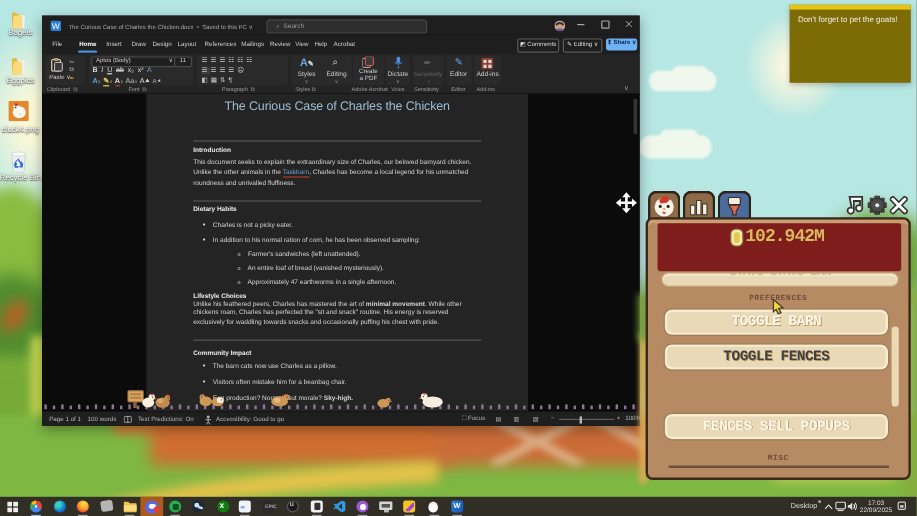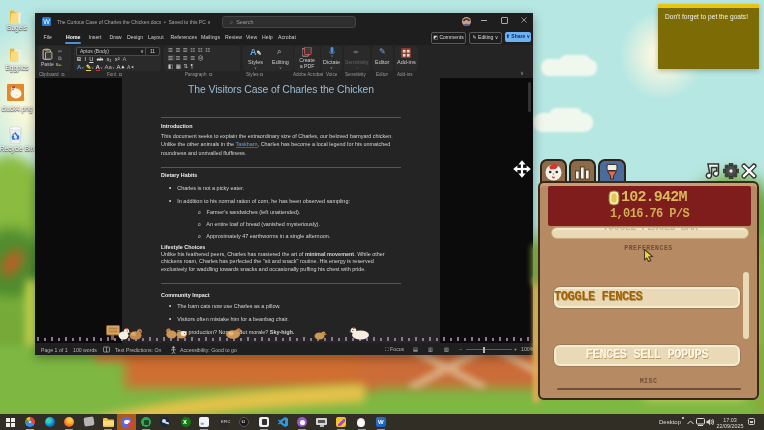--- a/index.html
+++ b/index.html
@@ -219,21 +219,21 @@
     <div class="abs" style="left:362px;top:26.5px;font-size:4.6px;color:#9a9a9a;">Add-ins</div>
     <div class="abs" style="left:485px;top:25px;font-size:5.5px;color:#999;">∨</div>
   </div>
 
   <div class="abs" style="left:0;top:65px;width:498px;height:265px;background:#0b0b0b;overflow:hidden;">
     <div class="abs" style="left:87px;top:0;width:318px;height:265px;background:#242424;"></div>
 
     <div class="abs" style="left:493px;top:4px;width:3px;height:30px;background:#343434;border-radius:2px;"></div>
 
     <div class="abs" style="left:87px;top:0;width:318px;color:#d4d4d4;white-space:nowrap;">
-      <div class="abs" style="left:0;top:6px;width:318px;text-align:center;font-size:10.4px;letter-spacing:-0.1px;color:#9cbcd2;">The Visitors Case of Charles the Chicken</div>
+      <div class="abs" style="left:0;top:6px;width:318px;text-align:center;font-size:10.4px;letter-spacing:-0.1px;color:#9cbcd2;">The Curious Case of Charles the Chicken</div>
       <div class="abs" style="left:39px;top:39px;width:240px;height:1px;background:#565656;"></div>
       <div class="abs" style="left:39px;top:45px;font-size:5.4px;font-weight:bold;color:#ececec;">Introduction</div>
       <div class="abs" style="left:39px;top:53.5px;font-size:5.45px;line-height:8.9px;">This document seeks to explain the extraordinary size of Charles, our beloved barnyard chicken.<br>Unlike the other animals in the <span style="color:#6f9fd8;border-bottom:1px solid #b03a2e;">Taskbarn</span>, Charles has become a local legend for his unmatched<br>roundness and unrivalled fluffiness.</div>
       <div class="abs" style="left:39px;top:89px;width:240px;height:1px;background:#565656;"></div>
       <div class="abs" style="left:39px;top:93.5px;font-size:5.4px;font-weight:bold;color:#ececec;">Dietary Habits</div>
       <div class="abs" style="left:47px;top:106px;font-size:5.45px;"><span style="font-size:6.5px;">•</span>&nbsp;&nbsp;&nbsp; Charles is not a picky eater.</div>
       <div class="abs" style="left:47px;top:118.5px;font-size:5.45px;"><span style="font-size:6.5px;">•</span>&nbsp;&nbsp;&nbsp; In addition to his normal ration of corn, he has been observed sampling:</div>
       <div class="abs" style="left:76px;top:131px;font-size:5.45px;"><span style="font-size:4.6px;">o</span>&nbsp;&nbsp;&nbsp; Farmer's sandwiches (left unattended).</div>
       <div class="abs" style="left:76px;top:143px;font-size:5.45px;"><span style="font-size:4.6px;">o</span>&nbsp;&nbsp;&nbsp; An entire loaf of bread (vanished mysteriously).</div>
       <div class="abs" style="left:76px;top:155px;font-size:5.45px;"><span style="font-size:4.6px;">o</span>&nbsp;&nbsp;&nbsp; Approximately 47 earthworms in a single afternoon.</div>
@@ -448,30 +448,30 @@
   </div>
 
   <div class="abs" style="left:0;top:22px;width:221px;height:219px;background:#b68a63;border:2.5px solid #3a281b;border-radius:6px;box-sizing:border-box;box-shadow:inset 0 3px 0 #c99f72;"></div>
 
   <div class="abs" style="left:10px;top:27px;width:203px;height:40px;background:#7f1d1d;border-radius:2px;">
     <svg class="abs" style="left:60px;top:4px;" width="12" height="16" viewBox="0 0 12 16">
         <rect x="1" y="1" width="10" height="14" rx="4" fill="#f5e8b0" stroke="#8a7430" stroke-width="1"></rect>
         <rect x="3.5" y="3.5" width="5" height="9" rx="2" fill="#e3c84f"></rect>
       </svg>
     <div class="abs" style="left:73px;top:2.5px;font-size:15px;font-family:'Liberation Mono',monospace;font-weight:bold;color:#d9b95c;letter-spacing:-0.8px;">102.942M</div>
-    <div class="abs" style="left:0;top:21px;width:203px;text-align:center;font-size:12px;font-family:'Liberation Mono',monospace;font-weight:bold;color:#cfae56;letter-spacing:-0.6px;">1,016.76 P/S</div>
   </div>
 
   <div class="abs" style="left:13px;top:68px;width:198px;height:12px;background:#e9d9b4;border-radius:6px;border:1px solid #c7ab7e;box-sizing:border-box;box-shadow:inset 0 2px 0 #f4e8cc;overflow:hidden;">
-    <div class="abs" style="left:0;top:-6px;width:196px;text-align:center;font-size:10px;font-family:'Liberation Mono',monospace;font-weight:bold;color:rgba(125,100,70,0.38);letter-spacing:-0.4px;">TOGGLE FENCES BAR</div>
+    <div class="abs" style="left:0;top:-6px;width:196px;text-align:center;font-size:10px;font-family:'Liberation Mono',monospace;font-weight:bold;color:rgba(125,100,70,0.38);letter-spacing:-0.4px;">STATS STATS BAR</div>
   </div>
 
   <div class="abs" style="left:0;top:86px;width:221px;text-align:center;font-size:6.5px;font-family:'Liberation Mono',monospace;font-weight:bold;color:#6e4f38;letter-spacing:0.5px;">PREFERENCES</div>
 
-  <div class="abs" style="left:15px;top:127px;width:188px;height:23px;background:#ead9b6;border:1.5px solid #9c7a55;border-radius:7px;box-sizing:border-box;box-shadow:inset 0 0 0 2px #f6ecd2;text-align:left;line-height:21px;font-size:12px;font-family:'Liberation Mono',monospace;font-weight:bold;color:#a16207;text-shadow:0.7px 0.7px 0 #b9995f;letter-spacing:-0.4px;">TOGGLE FENCES</div>
+  <div class="abs" style="left:15px;top:98px;width:188px;height:23px;background:#ead9b6;border:1.5px solid #9c7a55;border-radius:7px;box-sizing:border-box;box-shadow:inset 0 0 0 2px #f6ecd2;text-align:center;line-height:21px;font-size:12px;font-family:'Liberation Mono',monospace;font-weight:bold;color:#fdf8ec;text-shadow:0.7px 0.7px 0 #b9995f;letter-spacing:-0.4px;">TOGGLE BARN</div>
+  <div class="abs" style="left:15px;top:127px;width:188px;height:23px;background:#ead9b6;border:1.5px solid #9c7a55;border-radius:7px;box-sizing:border-box;box-shadow:inset 0 0 0 2px #f6ecd2;text-align:center;line-height:21px;font-size:12px;font-family:'Liberation Mono',monospace;font-weight:bold;color:#404040;text-shadow:0.7px 0.7px 0 #b9995f;letter-spacing:-0.4px;">TOGGLE FENCES</div>
   <div class="abs" style="left:15px;top:185px;width:188px;height:23px;background:#ead9b6;border:1.5px solid #9c7a55;border-radius:7px;box-sizing:border-box;box-shadow:inset 0 0 0 2px #f6ecd2;text-align:center;line-height:21px;font-size:12px;font-family:'Liberation Mono',monospace;font-weight:bold;color:#fdf8ec;text-shadow:0.7px 0.7px 0 #b9995f;letter-spacing:-0.4px;">FENCES SELL POPUPS</div>
 
   <div class="abs" style="left:205px;top:113px;width:6px;height:67px;background:#e9d9b4;border-radius:3px;"></div>
 
   <div class="abs" style="left:0;top:219px;width:221px;text-align:center;font-size:6.5px;font-family:'Liberation Mono',monospace;font-weight:bold;color:#6e4f38;letter-spacing:0.5px;">MISC</div>
   <div class="abs" style="left:19px;top:229px;width:184px;height:1.5px;background:#6e4f38;border-radius:1px;"></div>
 
   <svg class="abs" style="left:105px;top:90px;" width="11" height="13" viewBox="0 0 11 13">
     <path d="M1.5 0.5 L9.5 7.5 L5.8 8 L7.8 11.5 L5.6 12.6 L3.8 9 L1.5 10.8 Z" fill="#e8dc3a" stroke="#4a3928" stroke-width="1.1"></path>
   </svg>

